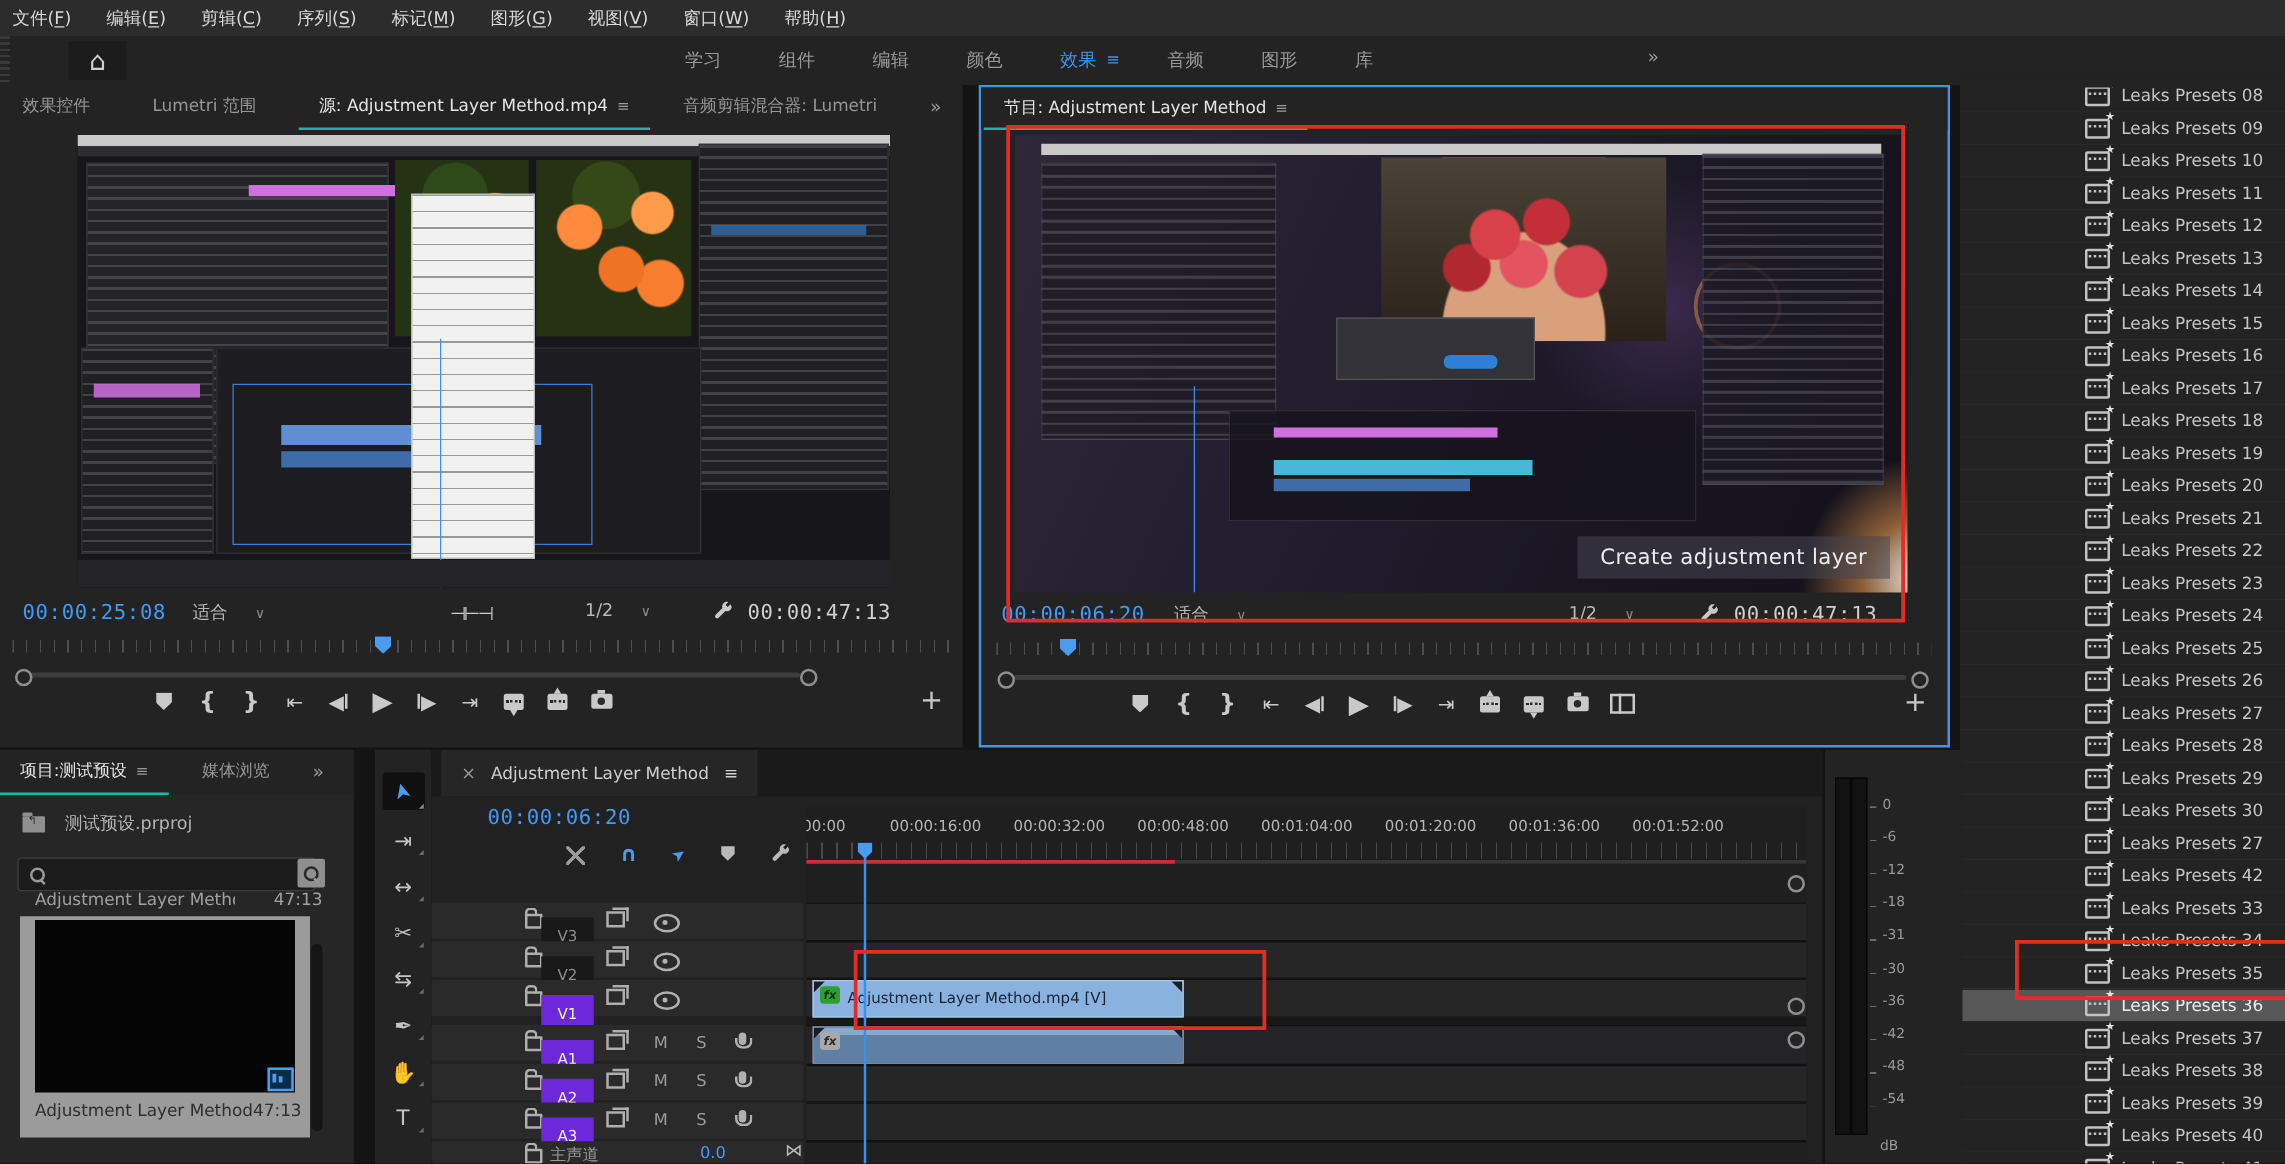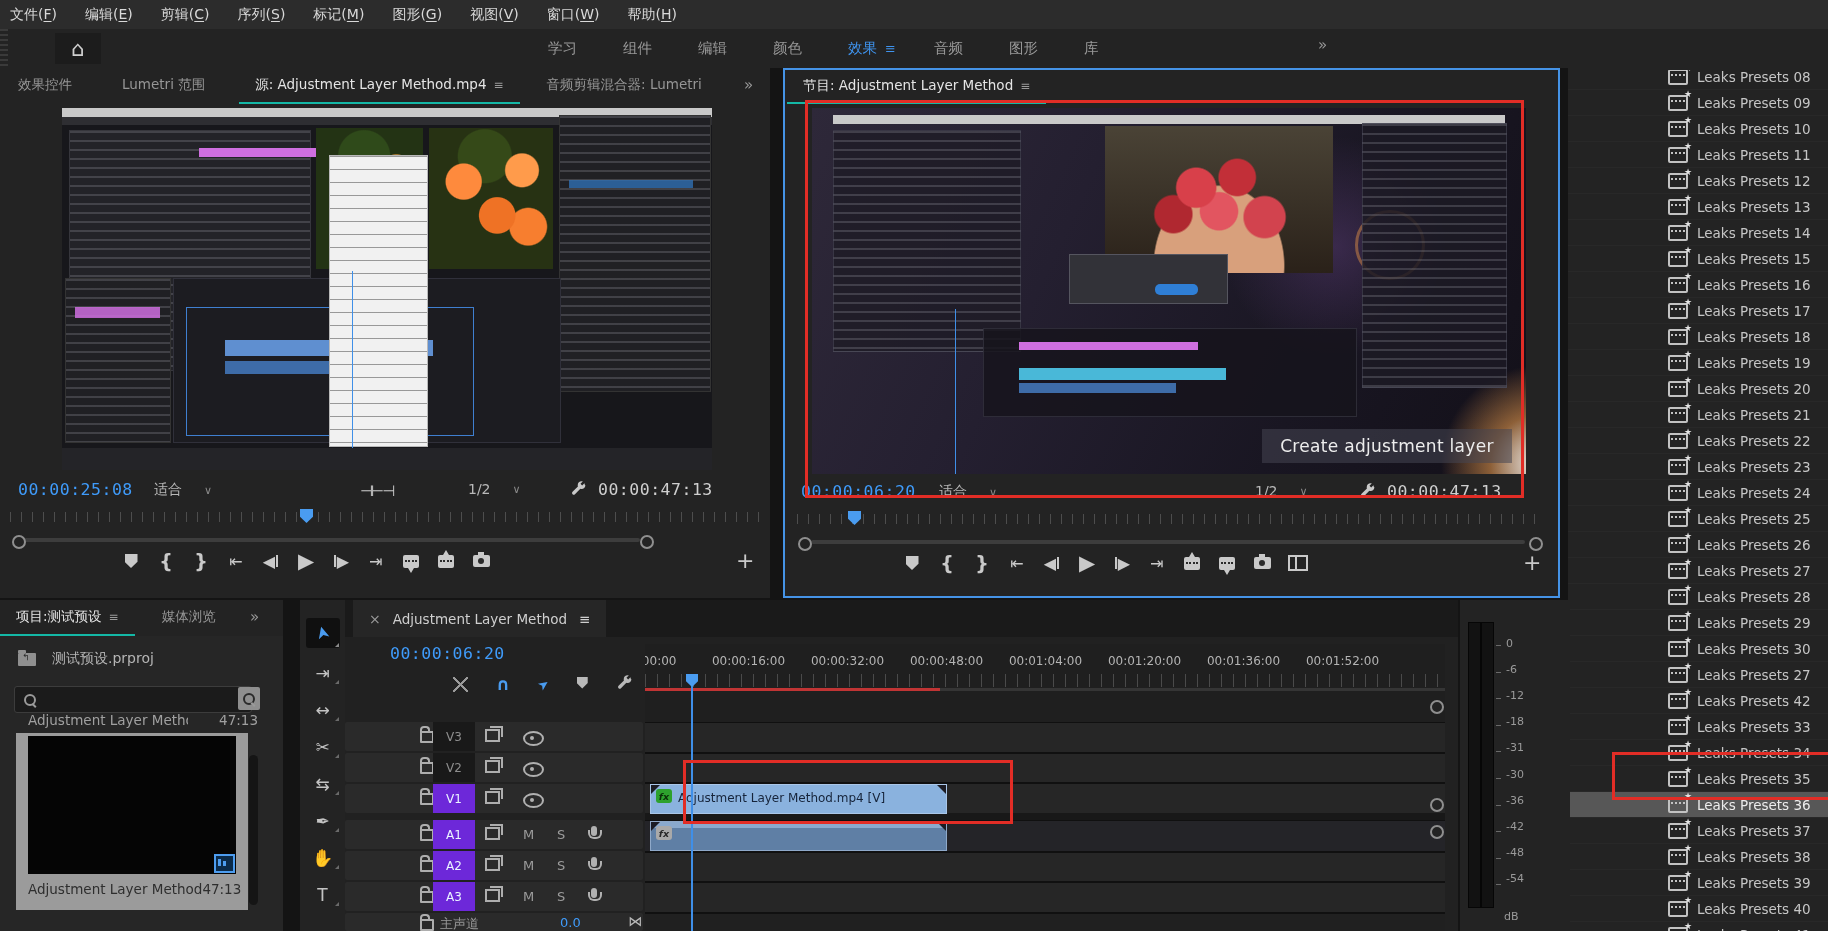--- a/index.html
+++ b/index.html
@@ -118,21 +118,21 @@
   .icon-cross{width:15px;height:15px;background:
      linear-gradient(45deg,transparent 44%,#9a9a9a 44% 56%,transparent 56%),
      linear-gradient(-45deg,transparent 44%,#9a9a9a 44% 56%,transparent 56%)}
   .icon-magnet{color:#4a9cf0;font-weight:bold;font-size:17px;line-height:1}
   .icon-linked{color:#4a9cf0;font-size:13px;transform:rotate(-35deg)}
   .pmark.dim{background:#b9b9b9;position:static}
   
   .trow{position:relative;height:29px;background:#2a2a2a;border-radius:2px}
   .icon-lock{position:absolute;left:75px;top:9px;width:10px;height:8px;border:2px solid #aeaeae;border-radius:1px}
   .icon-lock::before{content:"";position:absolute;left:-2px;top:-7px;width:6px;height:5px;border:2px solid #aeaeae;border-bottom:none;border-radius:4px 4px 0 0}
-  .tlabel{position:absolute;left:88px;top:0;width:42px;height:100%;display:flex;align-items:center;justify-content:center;
+  .tlabel{position:absolute;left:88px;top:12px;width:42px;height:100%;display:flex;align-items:center;justify-content:center;
           background:#191919;color:#8e8e8e;font-size:12px}
   .trow.targeted .tlabel{background:#6d28d9;color:#eaf4ff}
   .icon-sync{position:absolute;left:140px;top:7px;width:11px;height:9px;border:2px solid #aeaeae}
   .icon-sync::after{content:"";position:absolute;left:3px;top:-5px;width:11px;height:9px;border:2px solid #aeaeae;border-left:none;border-bottom:none}
   .icon-eye{position:absolute;left:178px;top:9px;width:17px;height:11px;border:2px solid #b0b0b0;border-radius:50%}
   .icon-eye::after{content:"";position:absolute;left:4.5px;top:2.5px;width:4px;height:4px;border-radius:50%;background:#b0b0b0}
   .ms{position:absolute;top:0;height:100%;display:flex;align-items:center;color:#9c9c9c;font-size:13px}
   .icon-mic{position:absolute;left:246px;top:6px;width:6px;height:10px;background:#b0b0b0;border-radius:3px}
   .icon-mic::after{content:"";position:absolute;left:-3px;top:4px;width:10px;height:7px;border:2px solid #b0b0b0;border-top:none;border-radius:0 0 6px 6px}
   

